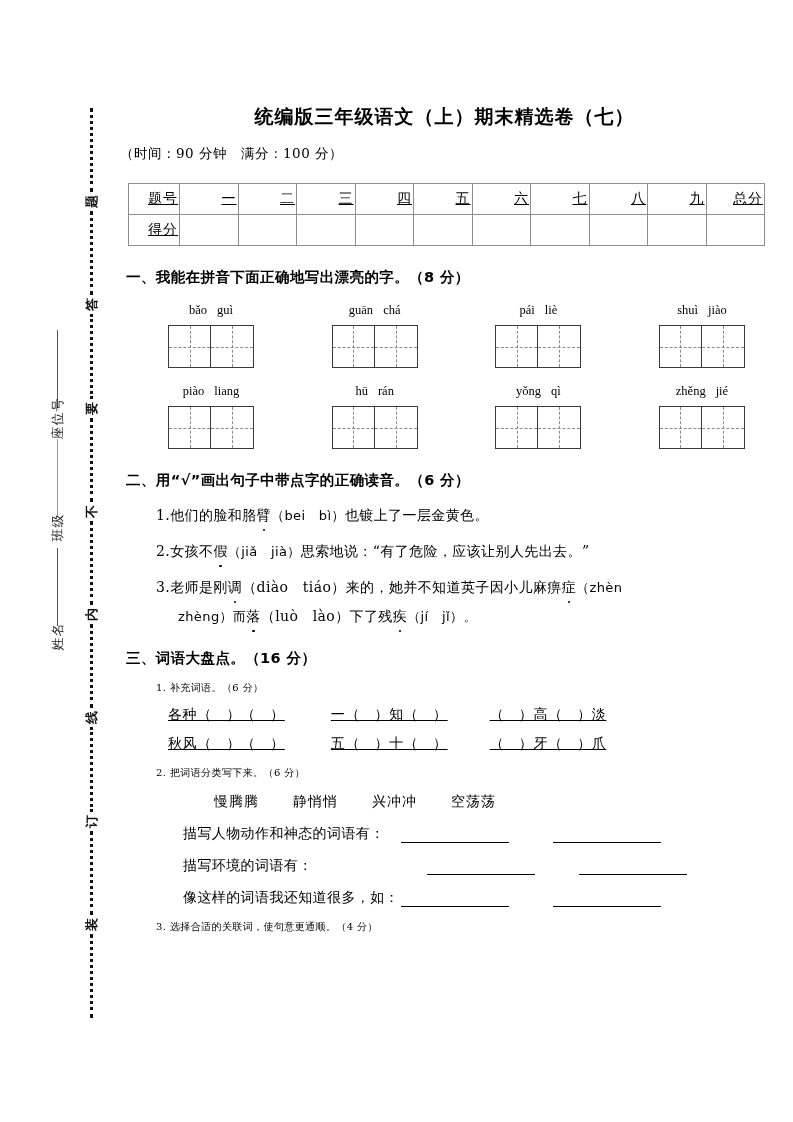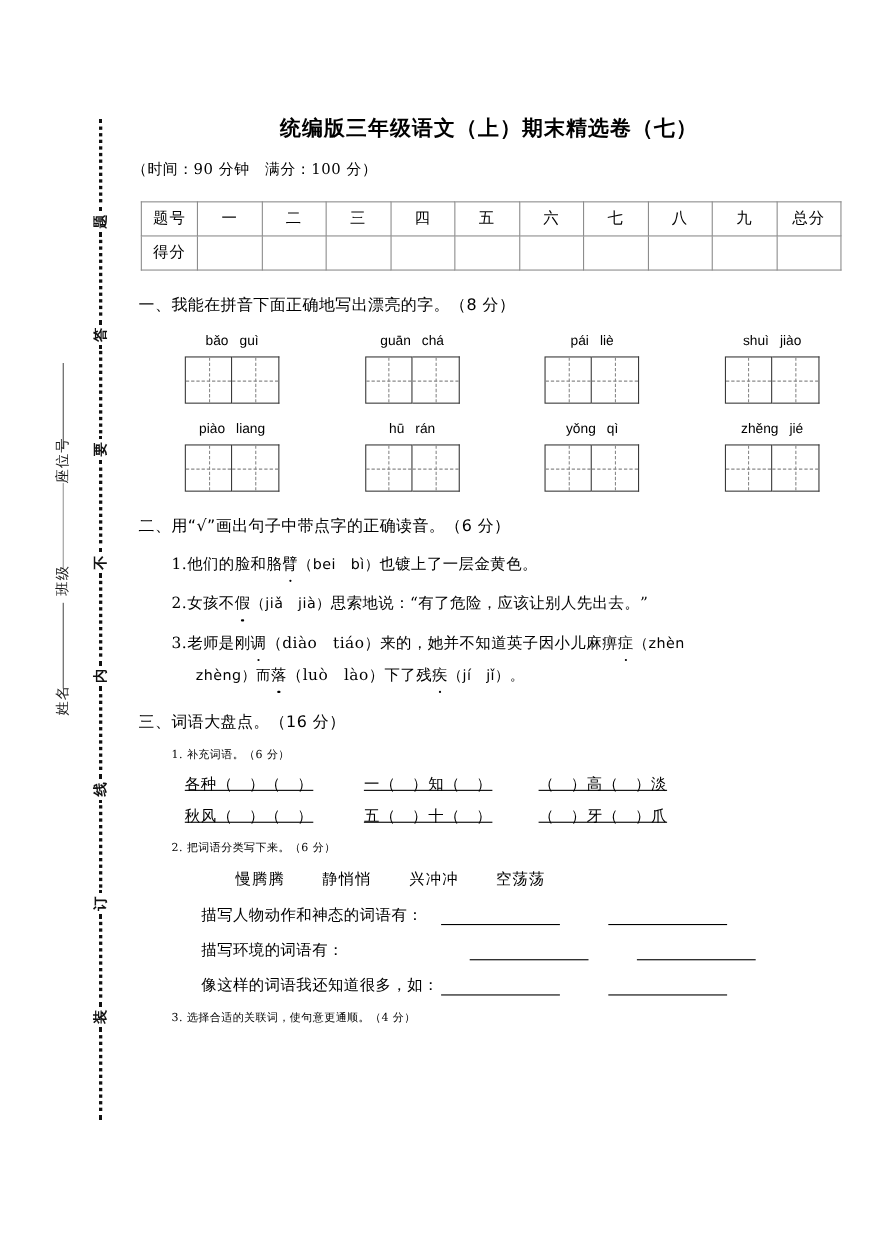--- a/index.html
+++ b/index.html
@@ -118,35 +118,36 @@
   }
   table.score-table {
     border-collapse: collapse;
     width: 100%;
     table-layout: fixed;
   }
   table.score-table td {
     border: 1px solid #ararara;
     border: 1px solid #8d8d8d;
     height: 28px;
-    text-align: center;
+    text-align: right;
     vertical-align: middle;
     font-size: 14px;
     letter-spacing: 1px;
+    text-decoration: underline;
   }
   table.score-table td.head-cell { width: 48px; }
 
   
   .section {
     padding: 0 14px 0 6px;
   }
   .sec-heading {
     font-family: "DejaVu Sans", "Liberation Sans", sans-serif;
     font-size: 14.5px;
-    font-weight: 400;
+    font-weight: 700;
     letter-spacing: 0.4px;
     margin: 22px 0 0 0;
   }
   .sub-item {
     font-size: 10px;
     letter-spacing: 0.4px;
     margin: 13px 0 0 30px;
   }
   .q-line {
     font-size: 14px;
@@ -176,21 +177,21 @@
 
   
   .tzg-row {
     display: flex;
     justify-content: space-between;
     margin: 16px 0 0 0;
     padding: 0 34px 0 42px;
   }
   .tzg-group { display: flex; flex-direction: column; align-items: center; }
   .tzg-pinyin {
-    font-family: Liberation Sans, sans-serif;
+    font-family: Liberation Serif, serif;
     font-size: 12.5px;
     margin-bottom: 7px;
     display: flex;
     gap: 10px;
   }
   .tzg-boxes { display: flex; }
   .tzg-cell {
     width: 43px;
     height: 43px;
     border: 1px solid #3a3a3a;

